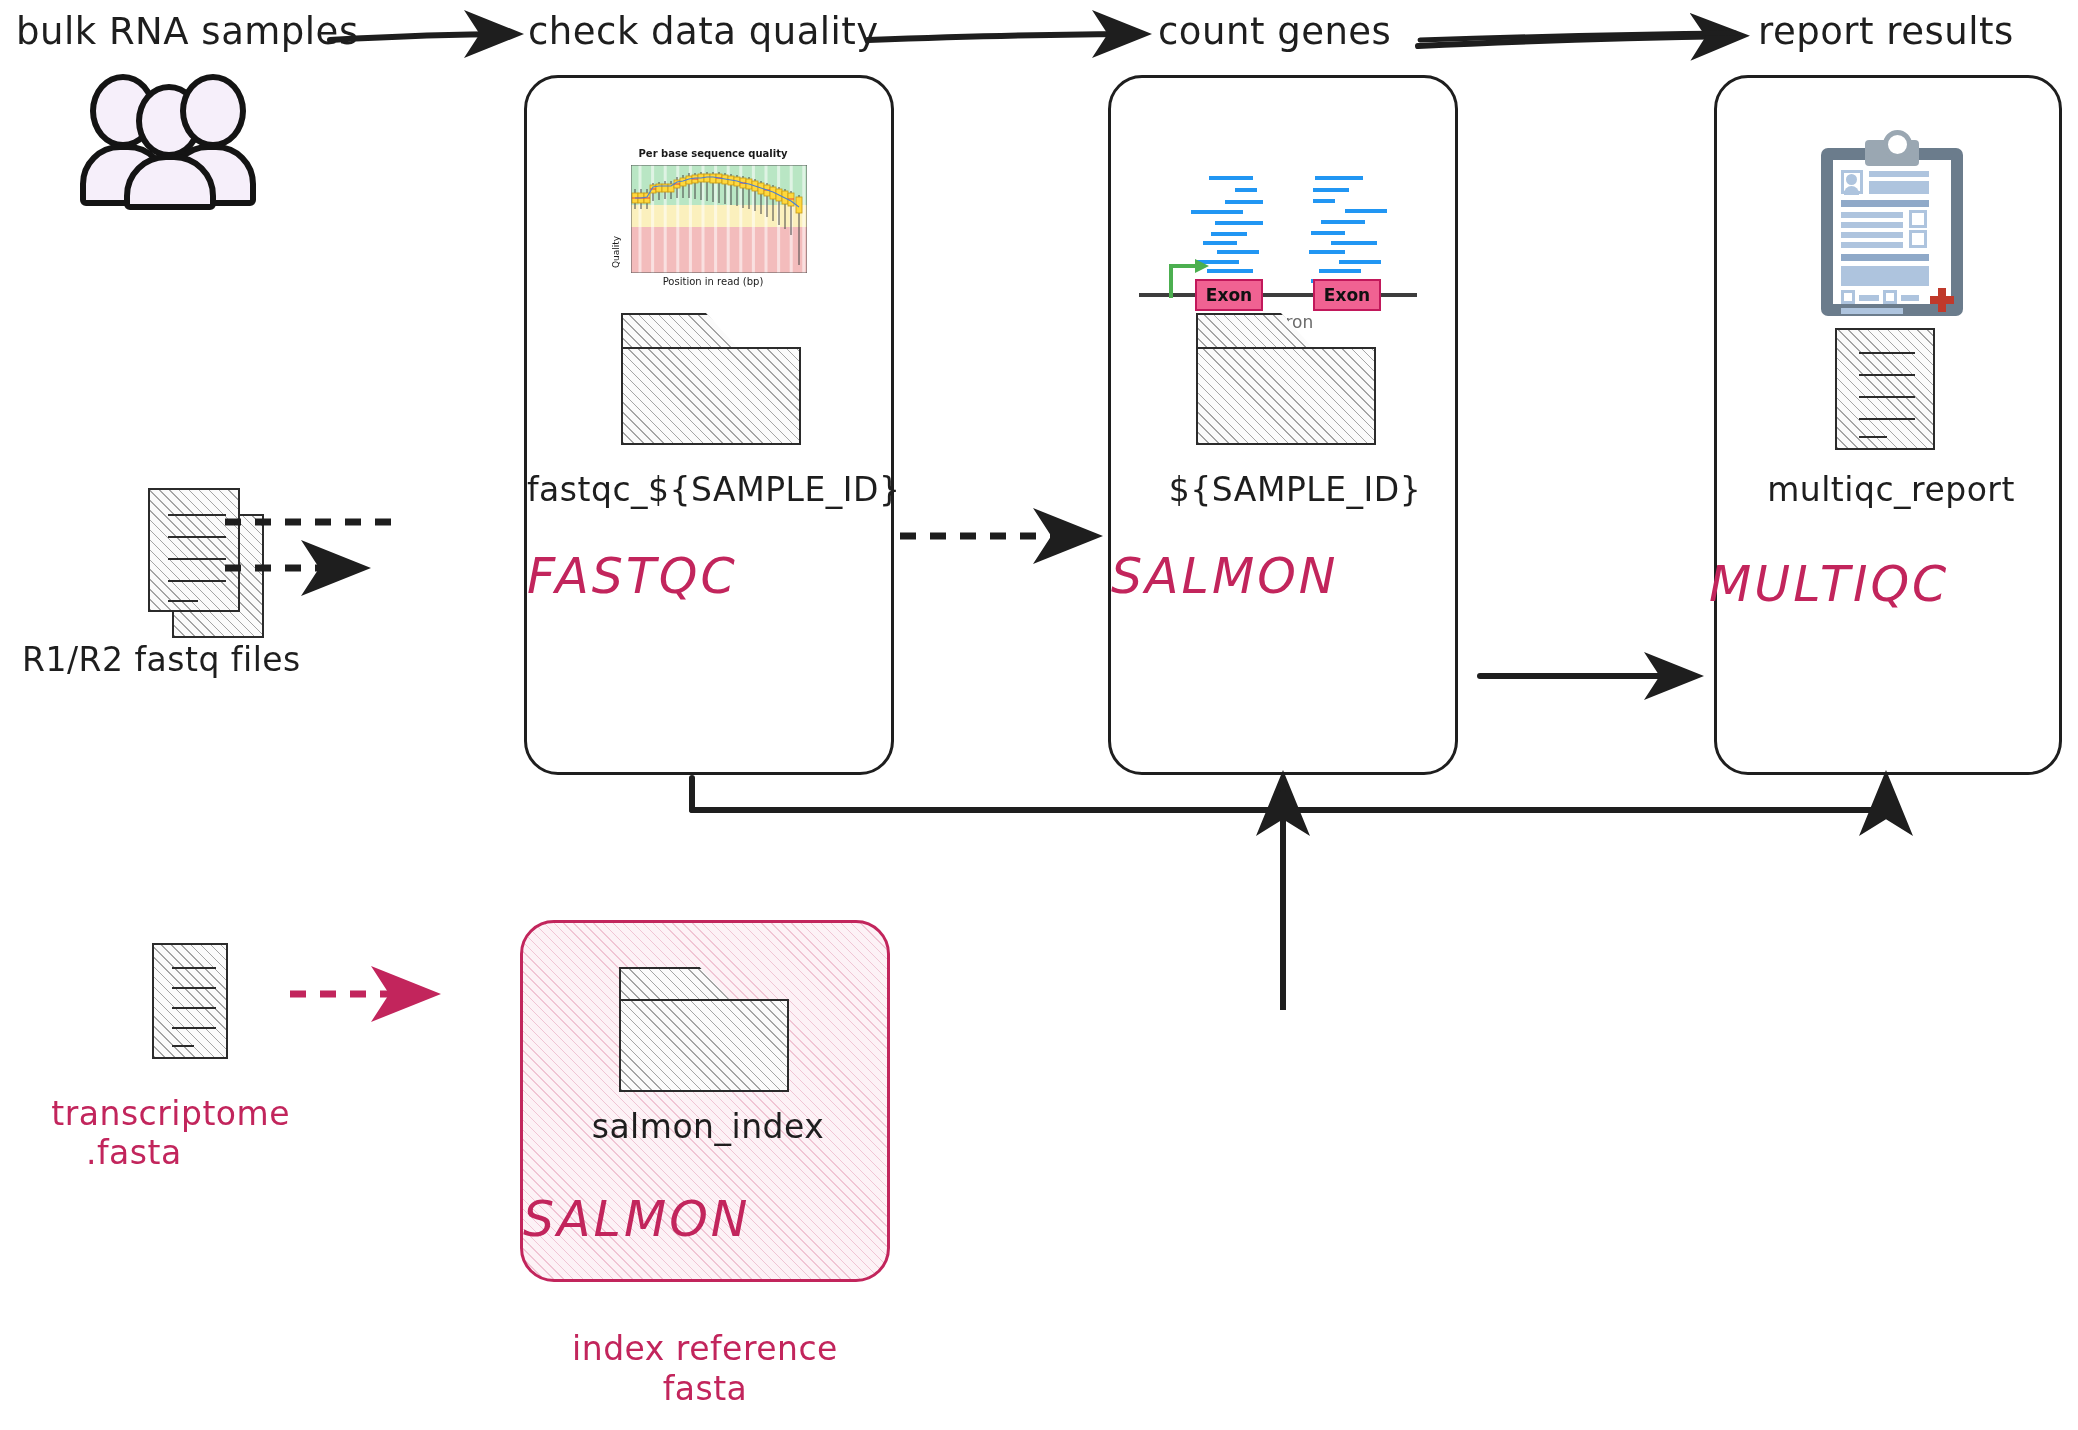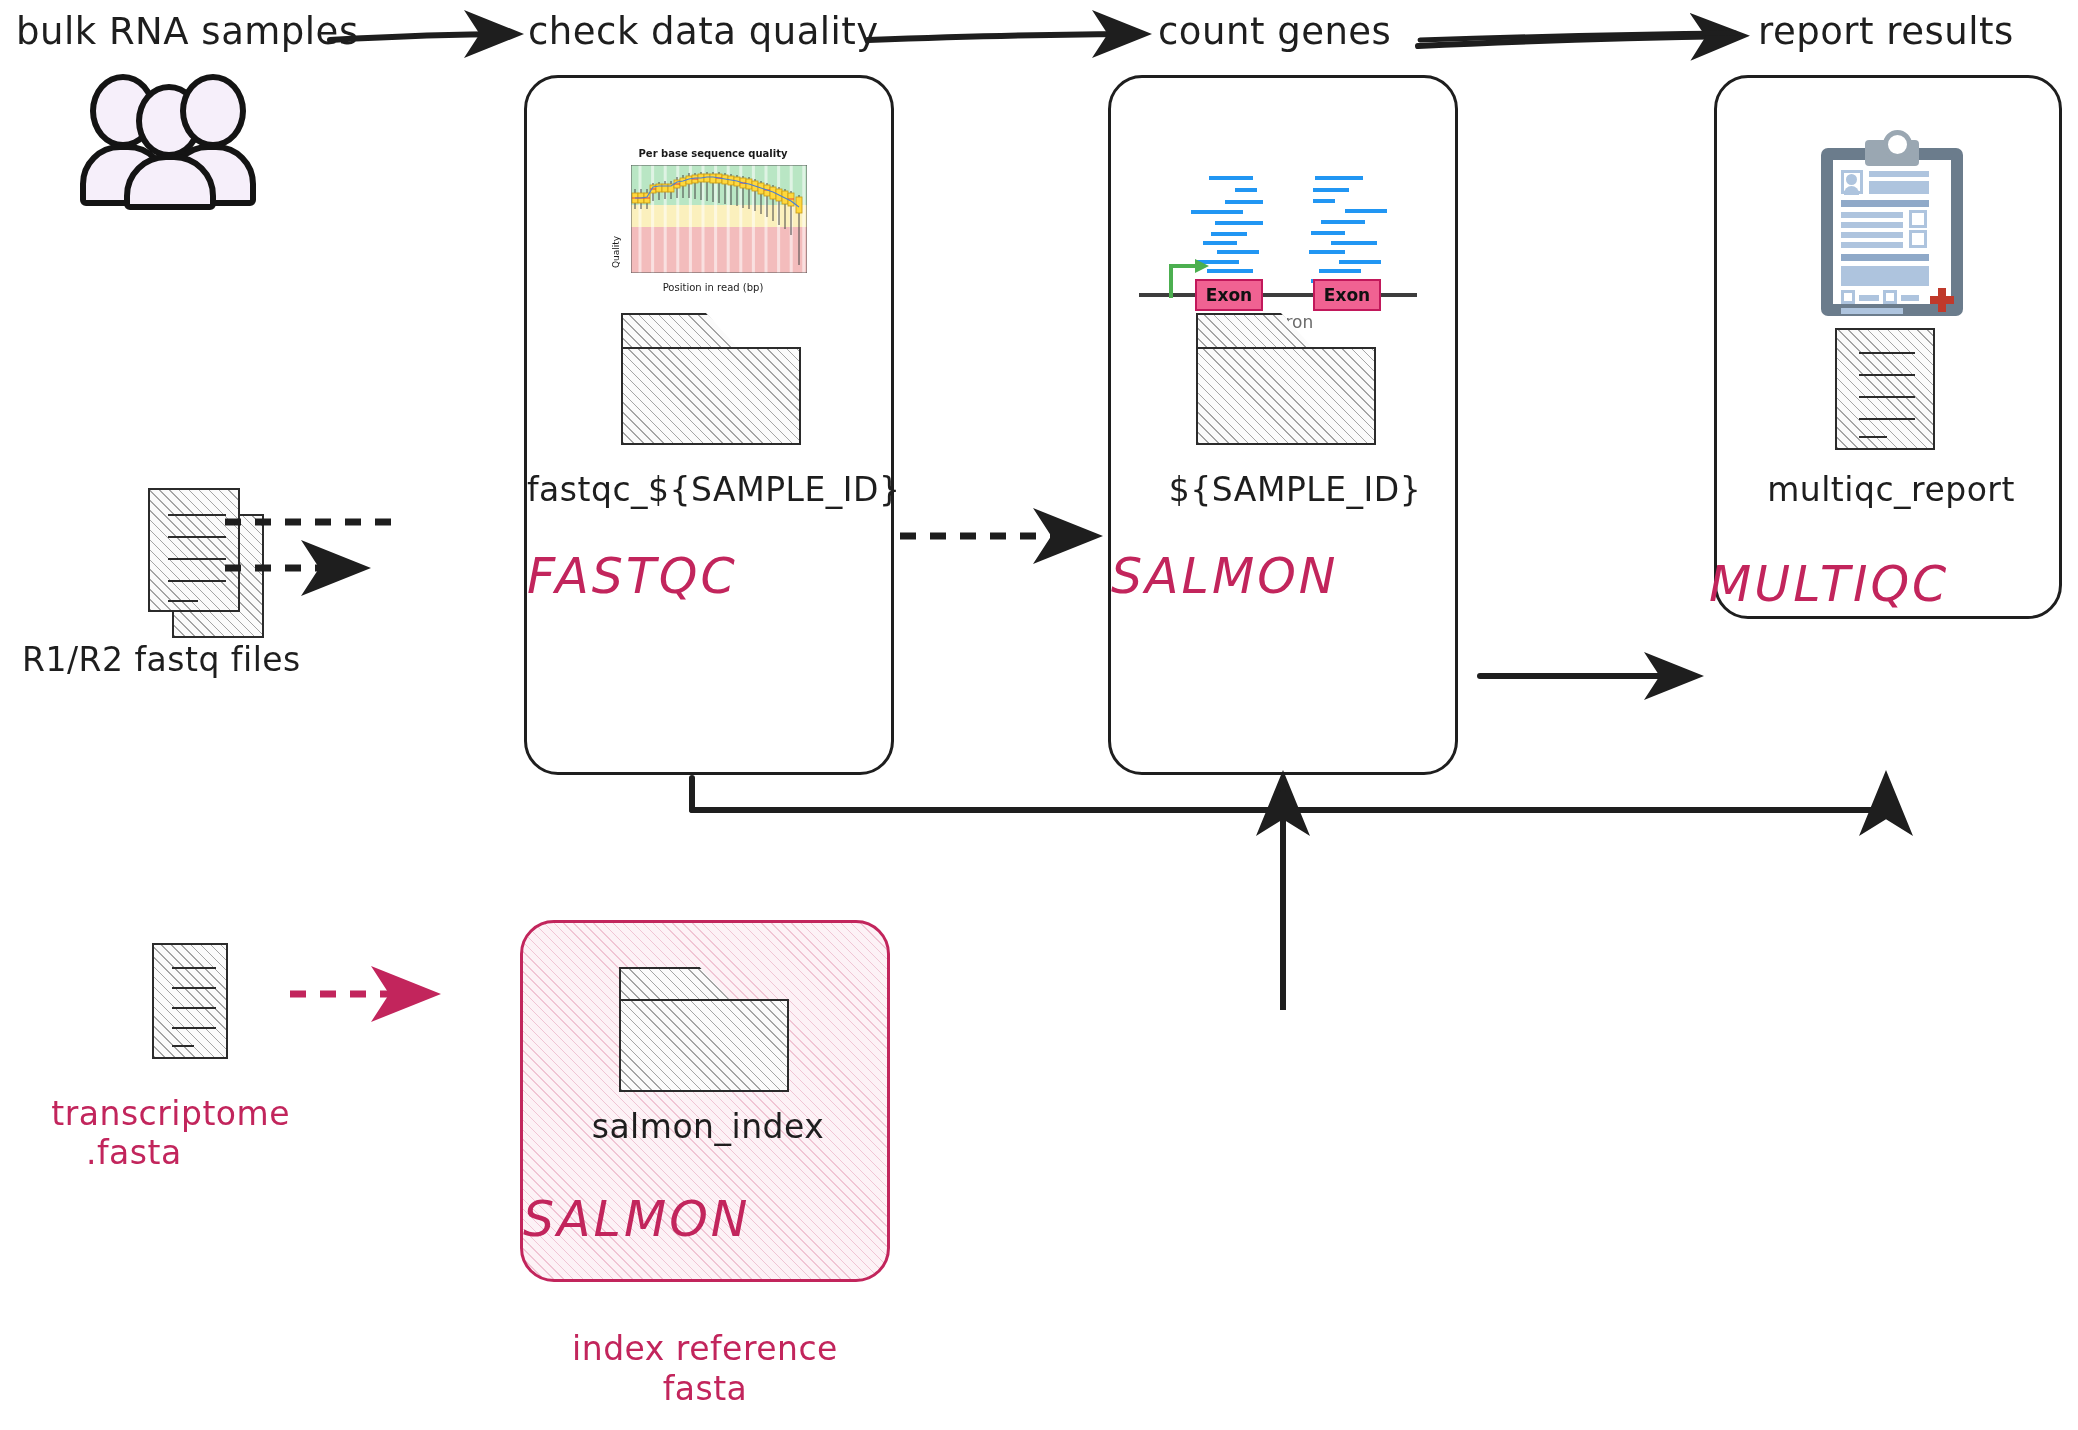--- a/index.html
+++ b/index.html
@@ -377,21 +377,21 @@
           <line x1="61" y1="14" x2="67" y2="14"></line>
           <line x1="85" y1="13" x2="91" y2="13"></line>
           <line x1="109" y1="18" x2="115" y2="18"></line>
           <line x1="133" y1="25" x2="139" y2="25"></line>
           <line x1="157" y1="34" x2="163" y2="34"></line>
         </g>
 
         <polyline points="4,33 10,33 16,32 22,22 28,21 34,21 40,21 46,17 52,16 58,14 64,13 70,13 76,12 82,12 88,13 94,14 100,15 106,16 112,18 118,19 124,21 130,23 136,25 142,27 148,30 154,33 160,36 168,42" fill="none" stroke="#4a7fd4" stroke-width="1.1"></polyline>
         <rect x="0" y="0" width="176" height="108" fill="none" stroke="#555" stroke-width="1"></rect>
       </svg>
-      <div class="fastqc-xlab" style="left:0; top:134px;">Position in read (bp)</div>
+      <div class="fastqc-xlab" style="left:0; top:128px;">Position in read (bp)</div>
     </div>
 
     <div class="folder" style="left:94px; top:235px; width:180px; height:132px;">
       <div class="folder-tab hatch" style="width:118px; height:36px;"></div>
       <div class="folder-body hatch" style="top:34px; width:180px; height:98px;"></div>
     </div>
 
     <div class="abs hand caption" style="left:0; top:393px; width:370px;">fastqc_${SAMPLE_ID}</div>
 
     <div class="abs hand tool-name" style="left:0; top:470px; width:370px;">FASTQC</div>
@@ -448,21 +448,21 @@
 
     <div class="abs hand caption" style="left:0; top:393px; width:350px;margin-left:9px;">${SAMPLE_ID}</div>
 
     <div class="abs hand tool-name" style="left:0; top:470px; width:350px;">SALMON</div>
   </div>
 
   <svg class="abs" style="left:1450px; top:640px; width:300px; height:90px;">
     <path d="M30,36 L242,36" stroke="#1e1e1e" stroke-width="6" fill="none" marker-end="url(#ah-black)" stroke-linecap="round"></path>
   </svg>
 
-  <div class="card" style="left:1714px; top:75px; width:348px; height:544px;">
+  <div class="card" style="left:1714px; top:75px; width:348px; height:700px;">
 
     <div class="abs" style="left:96px; top:52px; width:160px; height:190px;">
       <div class="clip-board" style="left:8px; top:18px; width:142px; height:168px;"></div>
       <div class="clip-paper" style="left:20px; top:30px; width:118px; height:144px;"></div>
       <div class="clip-clip" style="left:52px; top:10px; width:54px; height:26px;"></div>
       <div class="clip-ring" style="left:70px; top:0px; width:19px; height:19px;"></div>
 
       <div class="clip-box" style="left:28px; top:40px; width:22px; height:24px;"></div>
       <div class="clip-avatar" style="left:33px; top:44px; width:11px; height:11px; border-radius:50%;"></div>
       <div class="clip-avatar" style="left:31px; top:56px; width:15px; height:9px; border-radius:8px 8px 0 0;"></div>

